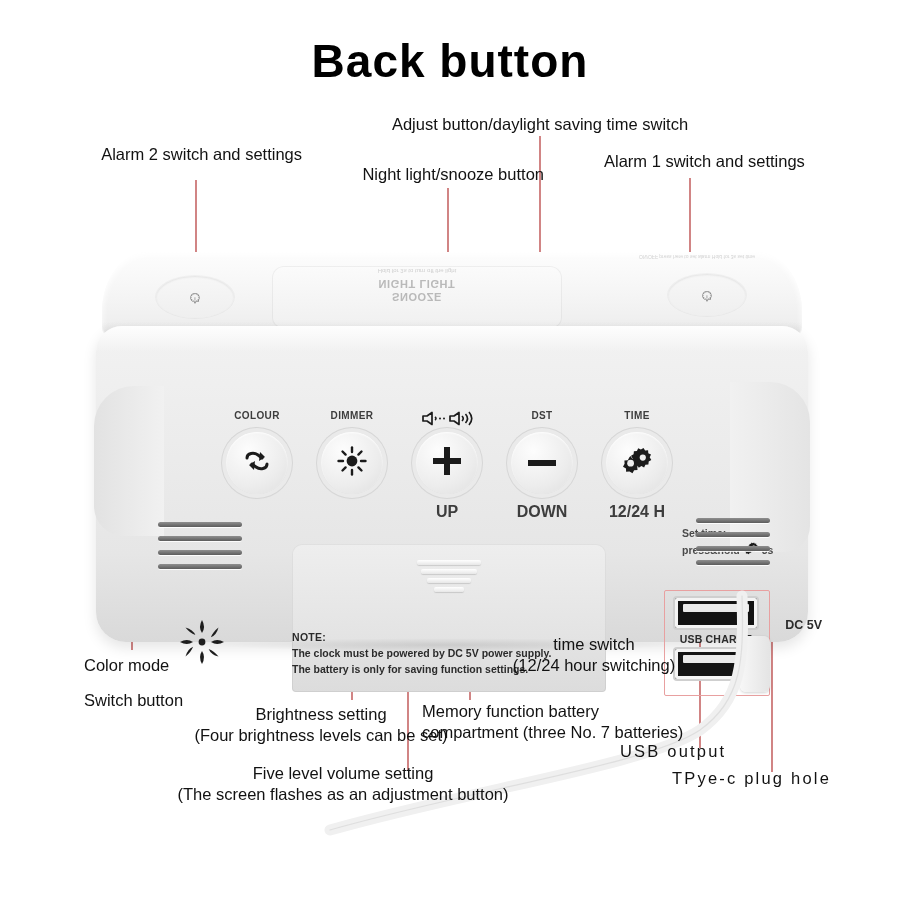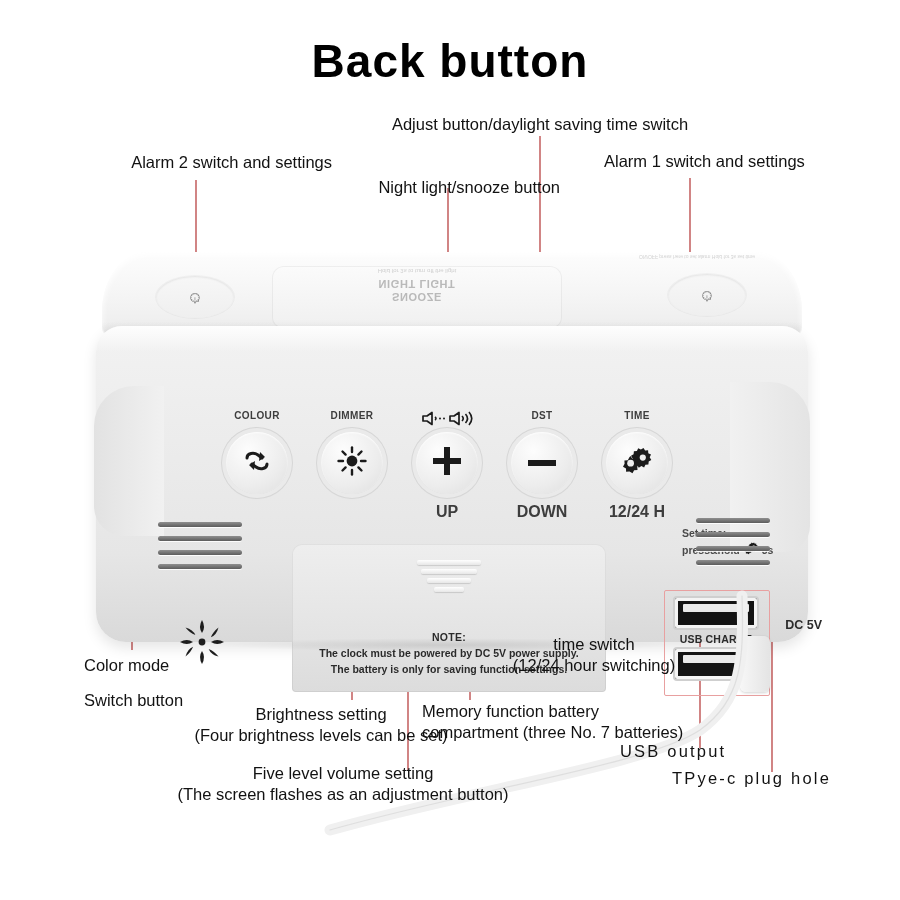--- a/index.html
+++ b/index.html
@@ -190,21 +190,21 @@
     box-shadow:inset 0 0 0 1px rgba(0,0,0,.06);
   }
   .lid-grip{position:absolute;left:50%;top:16px;transform:translateX(-50%);width:64px;}
   .lid-grip i{
     display:block;margin:0 auto 4px;height:5px;border-radius:2px;
     background:linear-gradient(180deg,#ffffff,#e7e7e7);
     box-shadow:0 1px 1px rgba(0,0,0,.14);
   }
   .note{
     position:absolute;left:0;right:0;top:86px;
-    text-align:center;font-size:10.5px;color:#2b2b2b;
+    font-size:10.5px;color:#2b2b2b;
     font-weight:bold;line-height:1.5;
   }
   .note .hd{letter-spacing:.3px;}
 
   
   .usb-block{position:absolute;right:46px;top:272px;width:92px;}
   .usb-port{
     width:82px;height:30px;
     background:#131313;border-radius:2px;
     box-shadow:inset 0 0 0 3px #f4f4f4, 0 0 0 2px #cfcfcf;
@@ -272,24 +272,24 @@
       <path d="M632,410 L632,640"></path>
 
       <path d="M700,594 L700,748"></path>
 
       <path d="M772,574 L772,772"></path>
     </g>
   </svg>
 
   <div class="page-title">Back button</div>
 
-  <div class="anno right" style="left:302px;top:152px;margin-left:30px;">
+  <div class="anno right" style="left:302px;top:144px;">
     <span class="ln">Alarm 2 switch and settings</span>
   </div>
-  <div class="anno right" style="left:544px;top:177px;margin-left:16px;">
+  <div class="anno right" style="left:544px;top:164px;">
     <span class="ln">Night light/snooze button</span>
   </div>
   <div class="anno center" style="left:540px;top:114px;">
     <span class="ln">Adjust button/daylight saving time switch</span>
   </div>
   <div class="anno" style="left:604px;top:151px;">
     <span class="ln">Alarm 1 switch and settings</span>
   </div>
 
   <div class="device">

